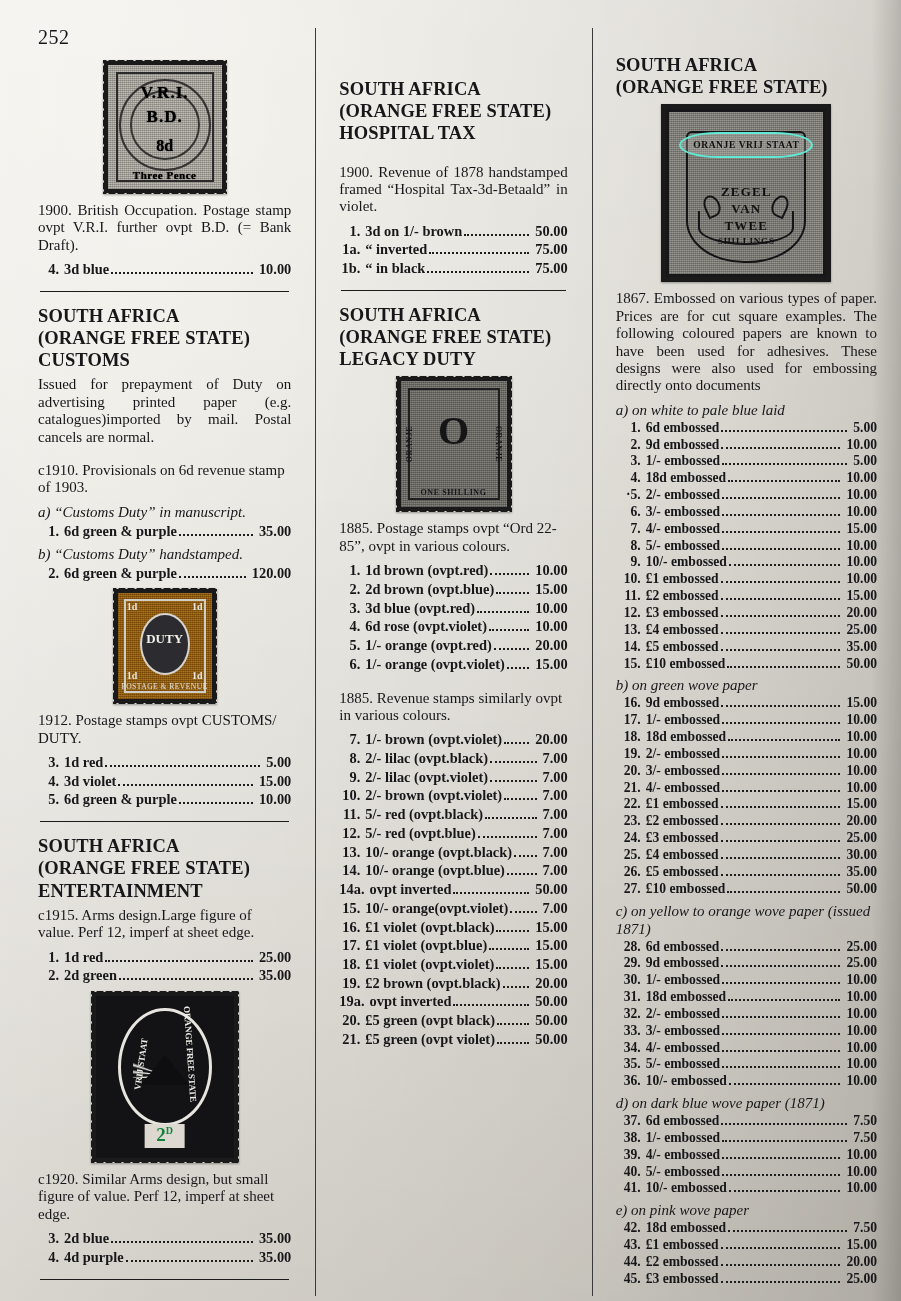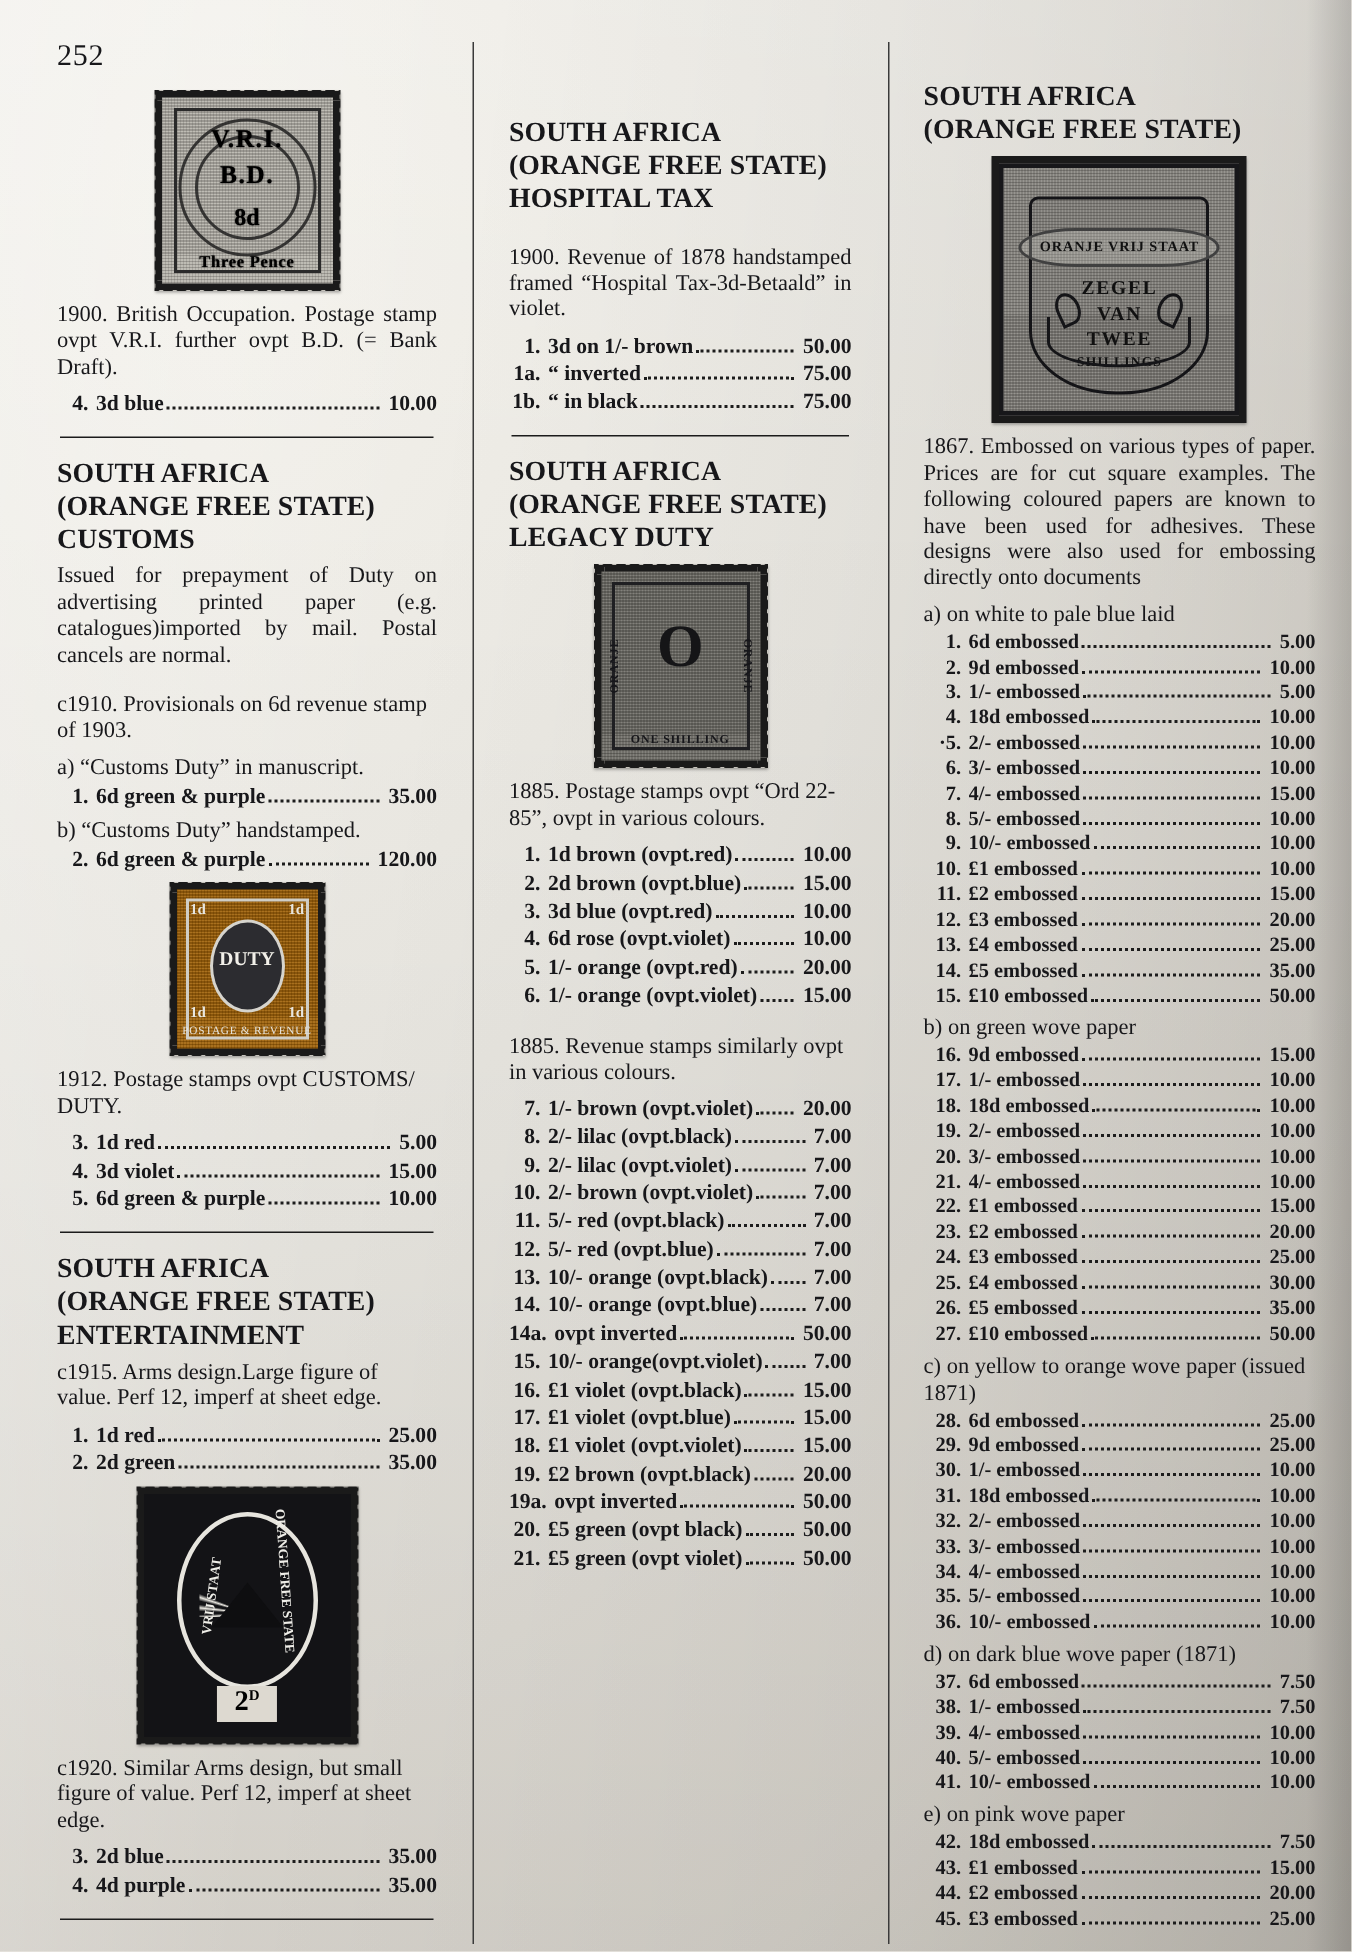--- a/index.html
+++ b/index.html
@@ -100,21 +100,21 @@
   .col-3 li .num { min-width: 30px; }
   li .desc { flex: 0 1 auto; overflow:hidden; }
   li .dots {
     flex: 1 1 auto; min-width: 8px;
     border-bottom: 2.2px dotted #1c1c1c;
     margin: 0 3px 3px 2px;
     height: 7px;
   }
   li .price { padding-left: 3px; }
 
-  .sublabel { font-size: 15px; line-height:1.2; margin: 2px 0 1px 0; }
+  .sublabel { font-size: 15px; line-height:1.2; margin: 2px 0 1px 0; font-style: italic; }
 
   
   .stamp-wrap { display:flex; justify-content:center; margin: 6px 0 8px 0; }
 
   .stamp {
     position: relative;
     background: #1a1a1a;
     padding: 5px;
     box-shadow: 0 1px 2px rgba(0,0,0,.35);
   }
@@ -203,21 +203,21 @@
     width:0; height:0; border-left:24px solid transparent; border-right:24px solid transparent;
     border-bottom:30px solid #0e0e10;
   }
   .st3 .arc-txt {
     position:absolute; left:50%; top:44%; transform:translate(-50%,-50%);
     width:104px; height:128px; color:#efeee8; font-size:9px; font-weight:bold;
   }
   .st3 .arc-txt span { position:absolute; white-space:nowrap; }
   .st3 .value-box {
     position:absolute; left:50%; bottom:10px; transform:translateX(-50%);
-    background:#ddd9d0; color:#000000; font-weight:bold; font-size:19px;
+    background:#ddd9d0; color:#15803d; font-weight:bold; font-size:19px;
     padding: 1px 12px 2px 12px; line-height:1.1;
   }
   .st3 .value-box sup { font-size:10px; }
 
   
   .st4 { width: 116px; }
   .st4 .face { width: 106px; height: 126px; background:#76746e; }
   .st4 .lframe { position:absolute; left:7px; top:7px; right:7px; bottom:7px; border:2px solid #1f1f22; }
   .st4 .bigov {
     position:absolute; left:0; right:0; top:30px; text-align:center;
@@ -241,26 +241,25 @@
   .shield {
     position:absolute; left:50%; top:52%; transform:translate(-50%,-50%);
     width:120px; height:132px;
     border:2.5px solid #141417;
     border-radius: 6px 6px 58px 58px / 6px 6px 42px 42px;
     background: rgba(0,0,0,0.03);
   }
   .banner {
     position:absolute; left:50%; top:20px; transform:translateX(-50%);
     width:134px; height:26px;
-    border:2px solid #404040;
+    border:2px solid #5eead4;
     border-radius: 40% / 70%;
     display:flex; align-items:center; justify-content:center;
     color:#111; font-size:9.5px; font-weight:bold; letter-spacing:.6px;
     background: rgba(220,218,210,.25);
-    margin-top: 20px;
   }
   .shield-txt {
     position:absolute; left:0; right:0; top:50px; text-align:center;
     color:#111; font-weight:bold; line-height:1.32; font-size:13px; letter-spacing:1.2px;
   }
   .shield-txt .small { font-size:9px; letter-spacing:.8px; display:block; margin-top:2px; }
   .wreath {
     position:absolute; left:50%; bottom:16px; transform:translateX(-50%);
     width:96px; height:34px;
     border-bottom: 2.5px solid #151518;

